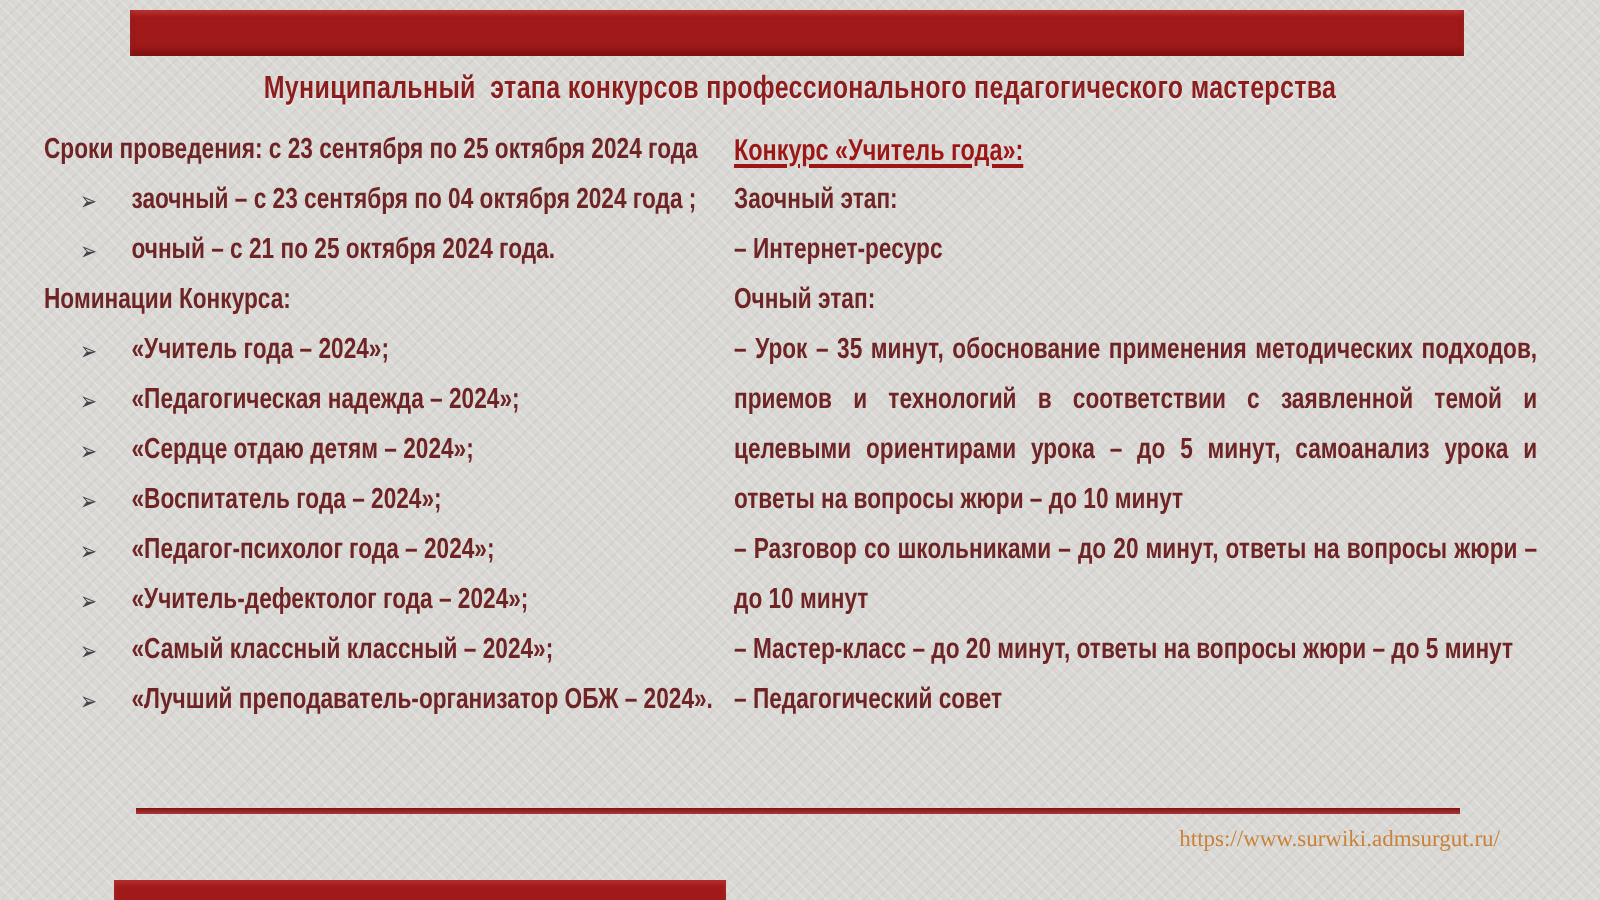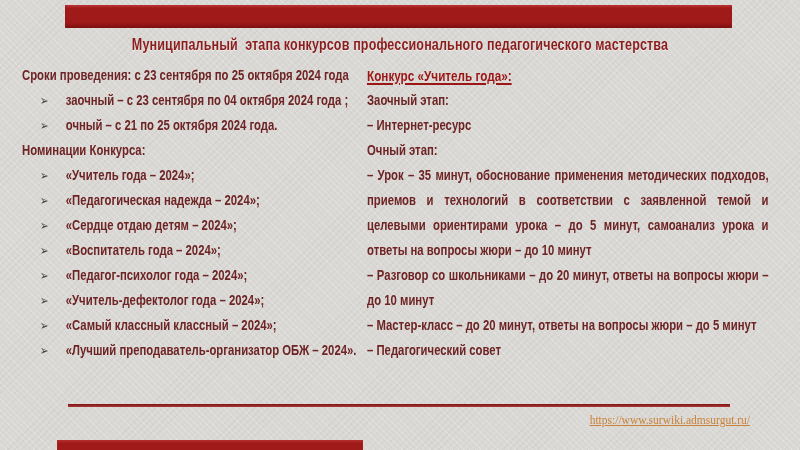--- a/index.html
+++ b/index.html
@@ -44,21 +44,21 @@
     text-decoration:underline; text-decoration-thickness:1.5px; text-underline-offset:2px;
   }
   .para { line-height:25px; font-size:14.5px; text-align:justify; }
   .rule {
     position:absolute; left:68px; top:404px; width:662px; height:3px;
     background:linear-gradient(#7e1414, #aa3838);
   }
   .link {
     position:absolute; right:50px; top:414px;
     font-family:"Liberation Serif", serif; font-weight:normal;
-    font-size:11.5px; color:#c9823a; text-decoration:underline; cursor:pointer;
+    font-size:11.5px; color:#c9823a; cursor:pointer;
   }
 </style>
 </head>
 <body>
 
 <div class="slide">
 
   <div class="top-bar"></div>
 
   <div class="title">Муниципальный  этапа конкурсов профессионального педагогического мастерства</div>

